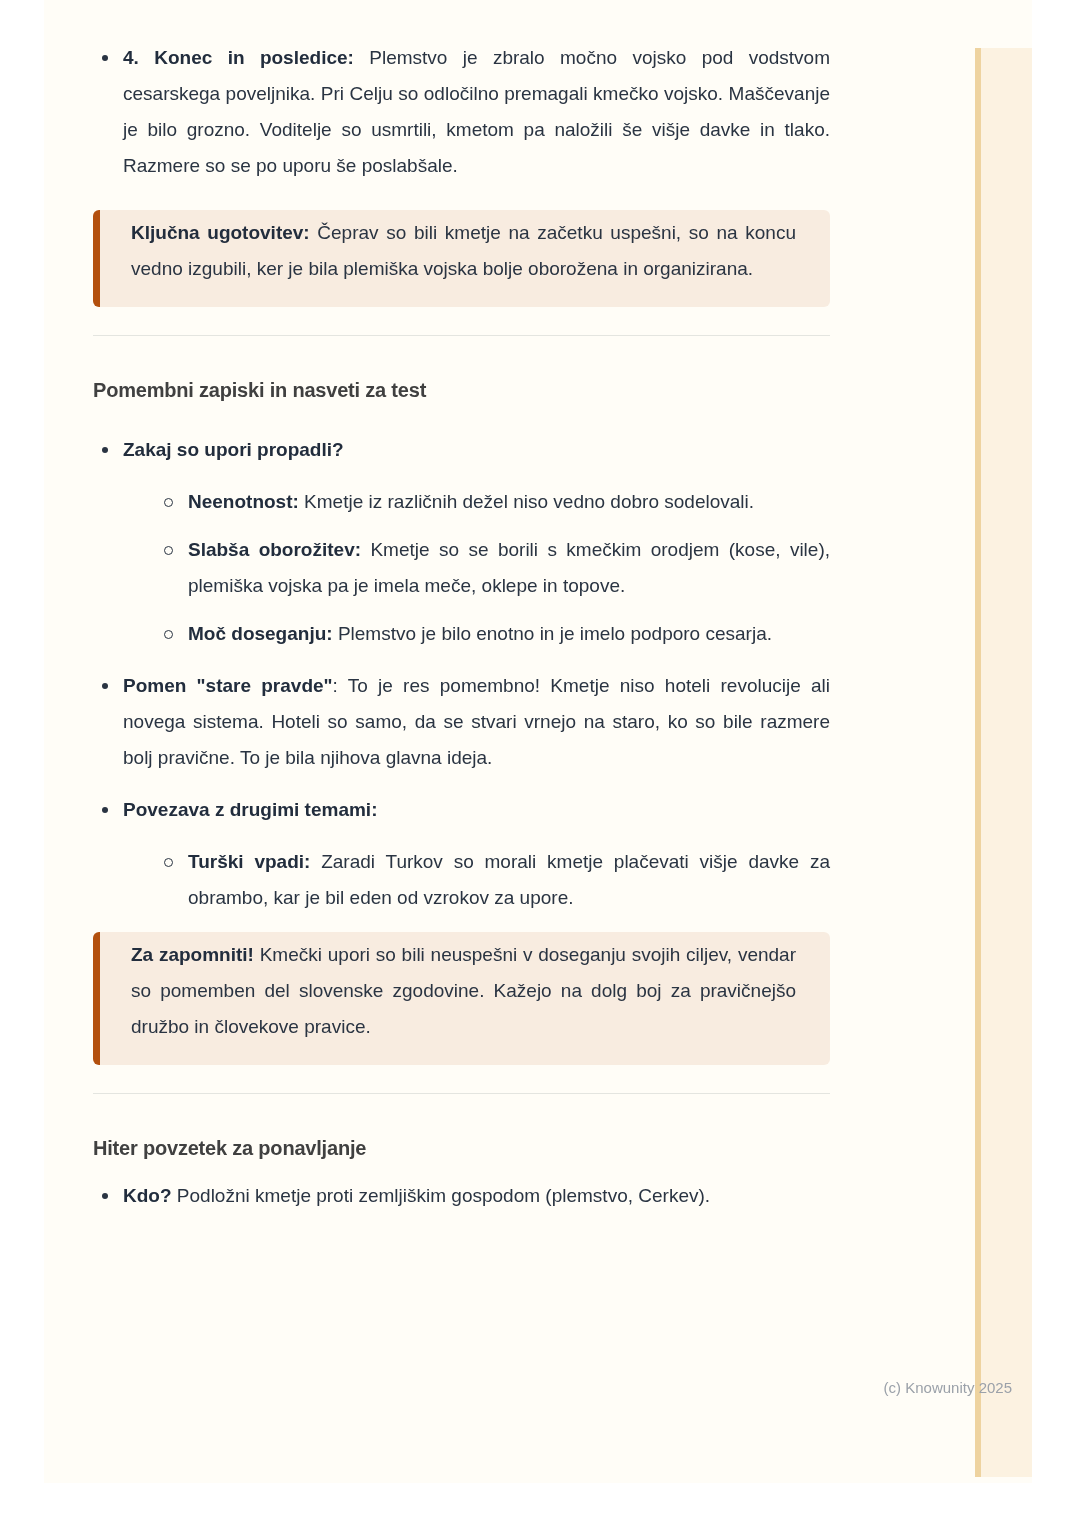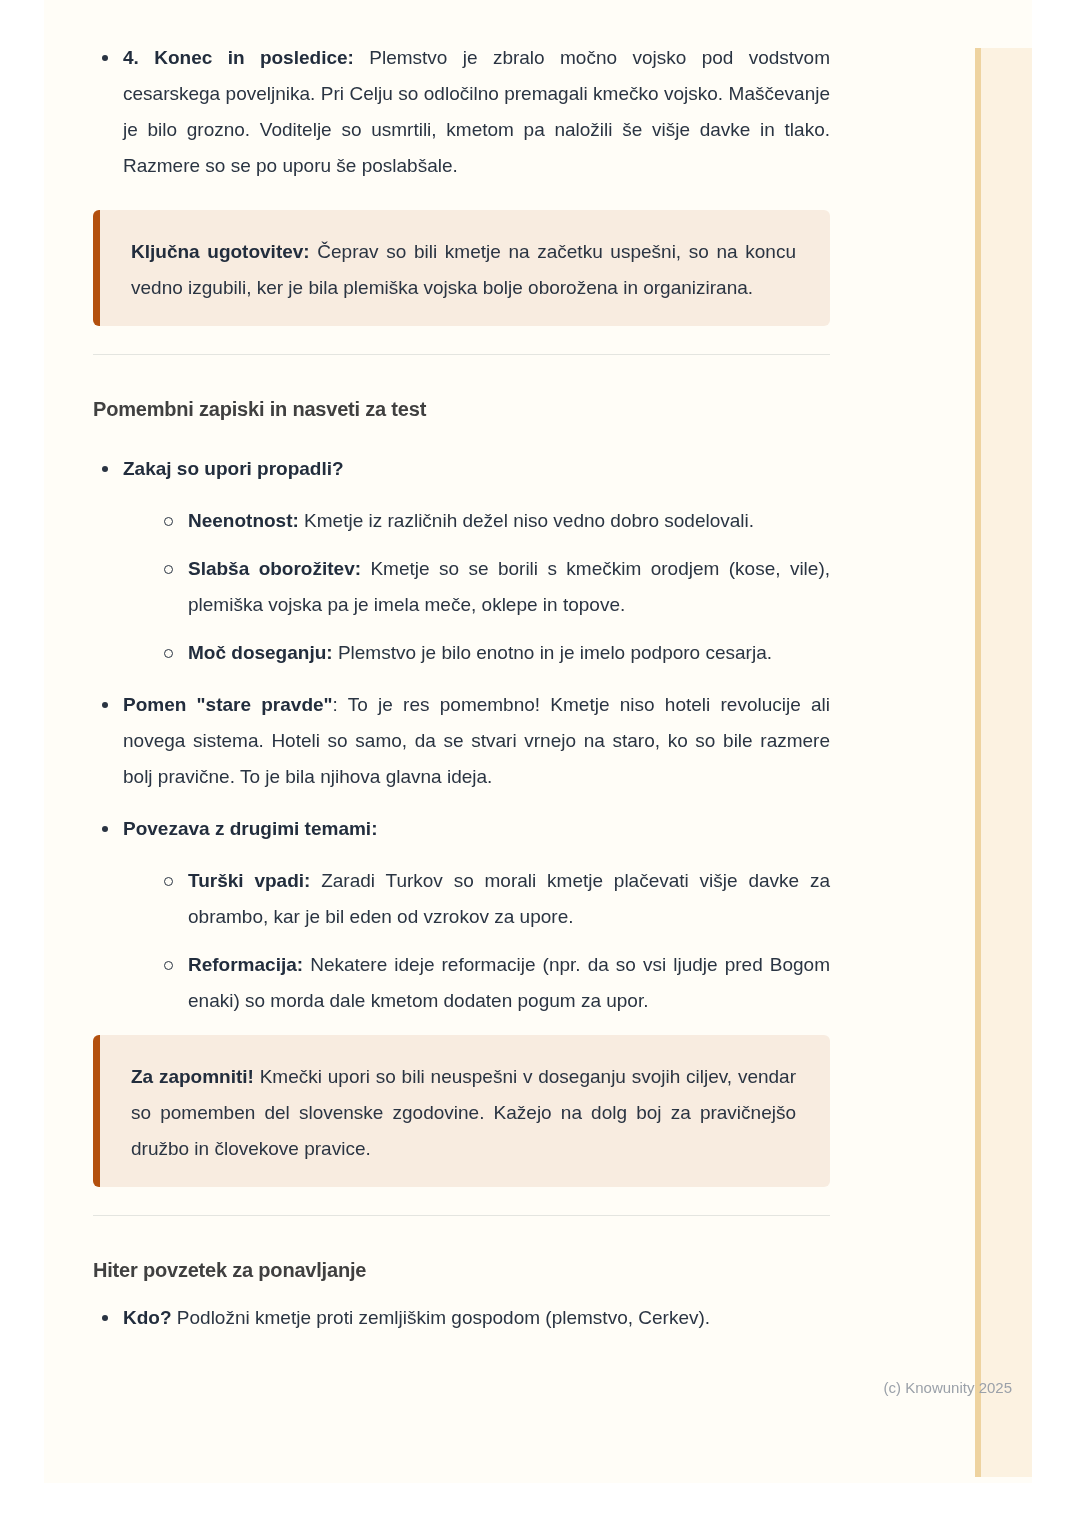--- a/index.html
+++ b/index.html
@@ -51,21 +51,21 @@
     width:9px; height:9px; border-radius:50%;
     border:1.5px solid #2a3442;
     background:transparent;
   }
 
   
   .callout {
     background:#f8ece0;
     border-left:7px solid #b3500e;
     border-radius:6px;
-    padding:24px 34px 20px 31px;
+    padding:5px 34px 20px 31px;
     text-align:justify;
   }
   .callout-1 { margin-top:26px; }
   .callout-2 { margin-top:16px; }
 
   
   .divider {
     border:none;
     border-top:1.5px solid #e4e5e0;
     margin-top:28px;
@@ -142,24 +142,20 @@
       </li>
 
       <li class="li">
         <span class="dot"></span>
         <strong>Povezava z drugimi temami:</strong>
         <ul class="sublist">
           <li class="subli">
             <span class="circle"></span>
             <strong>Turški vpadi:</strong><span> Zaradi Turkov so morali kmetje plačevati višje davke za obrambo, kar je bil eden od vzrokov za upore.</span>
           </li>
-          <li class="subli">
-            <span class="circle"></span>
-            <strong>Reformacija:</strong><span> Nekatere ideje reformacije (npr. da so vsi ljudje pred Bogom enaki) so morda dale kmetom dodaten pogum za upor.</span>
-          </li>
         </ul>
       </li>
 
     </ul>
 
     <div class="callout callout-2">
       <strong>Za zapomniti!</strong><span> Kmečki upori so bili neuspešni v doseganju svojih ciljev, vendar so pomemben del slovenske zgodovine. Kažejo na dolg boj za pravičnejšo družbo in človekove pravice.</span>
     </div>
 
     <hr class="divider">

